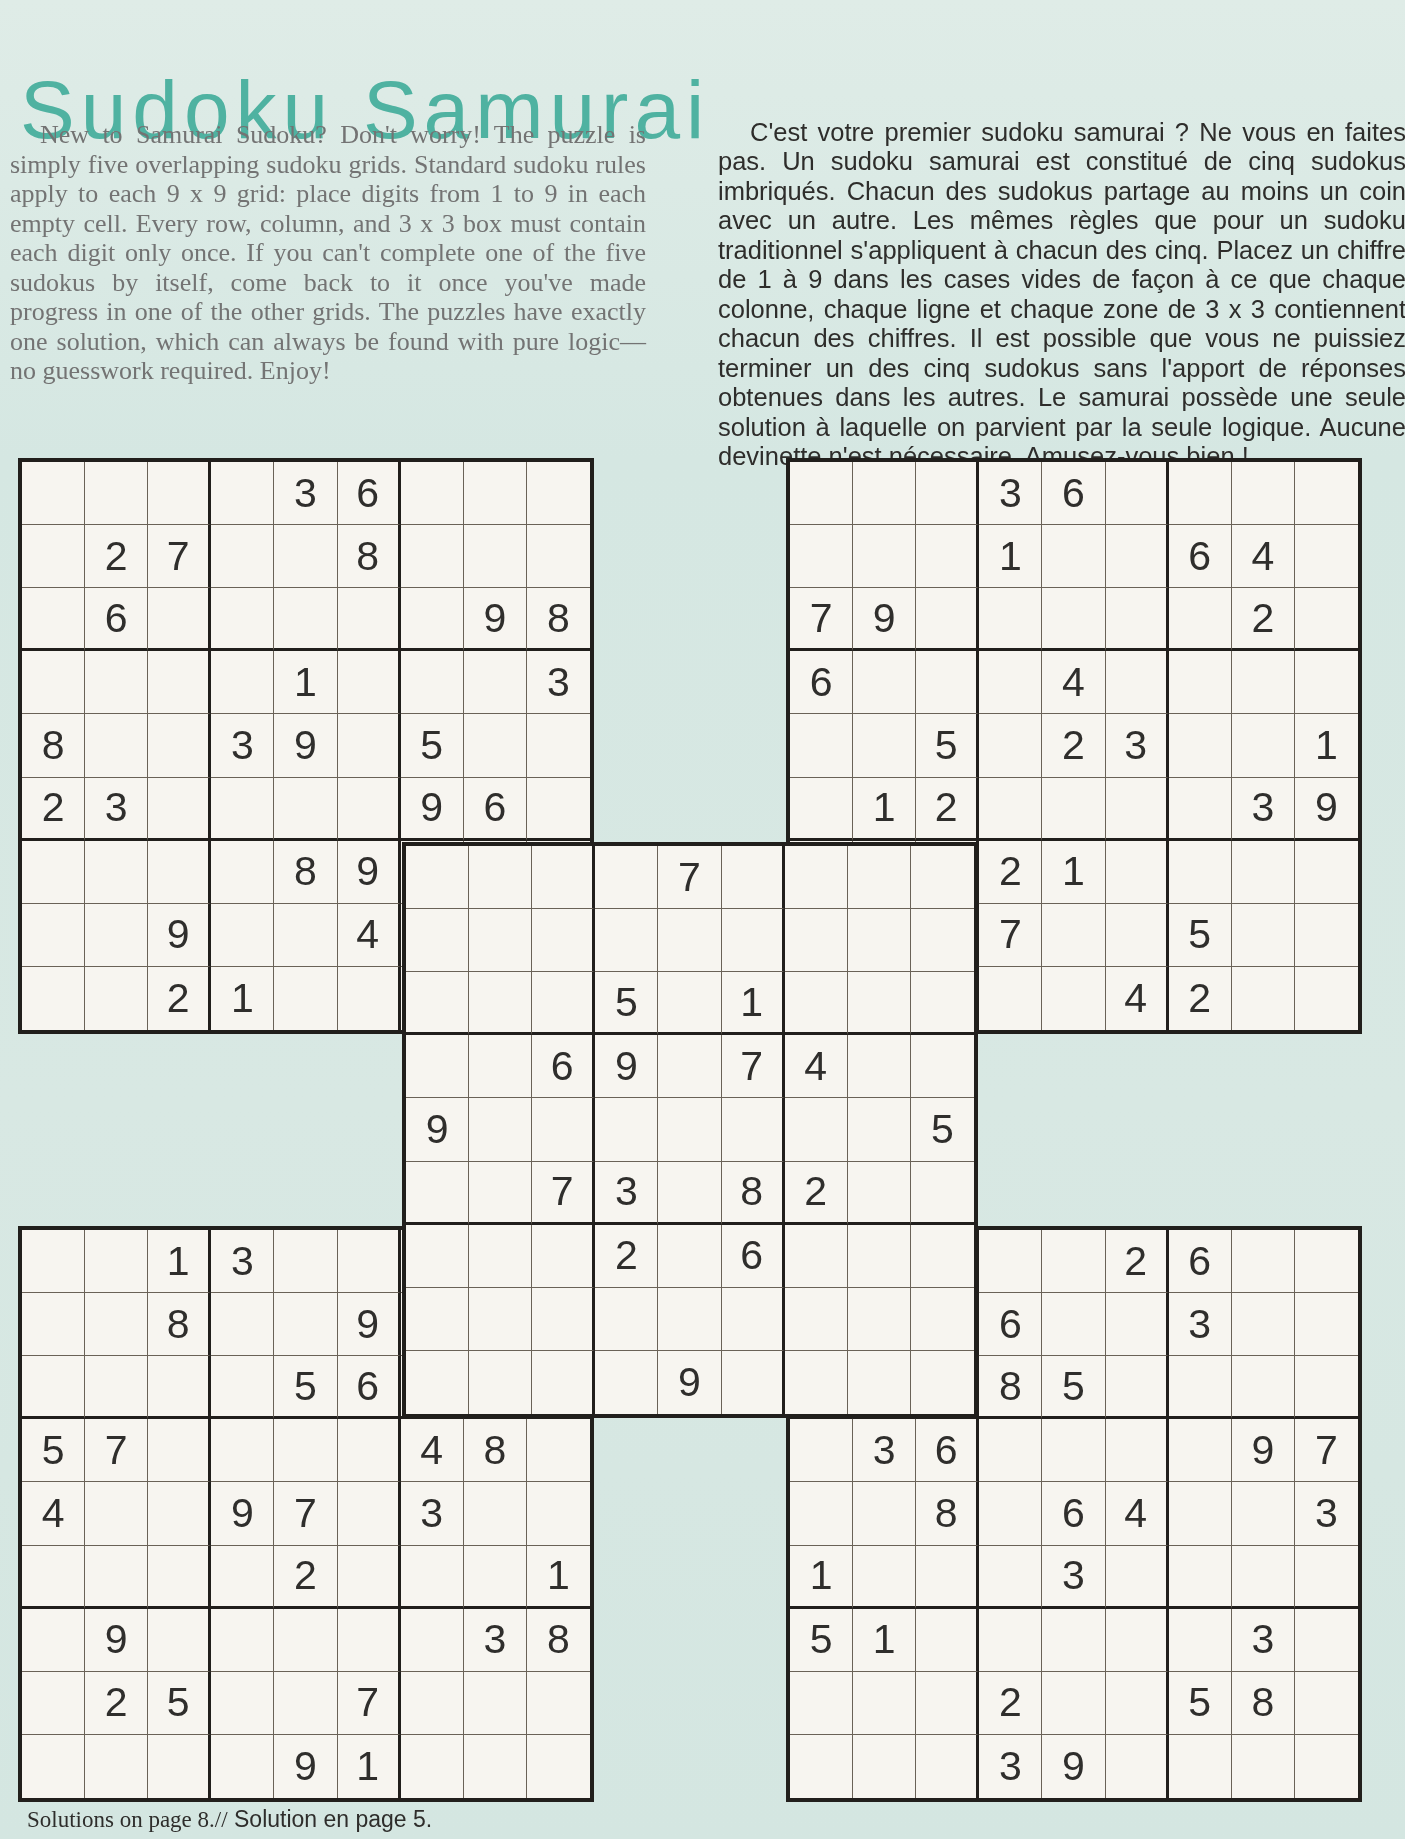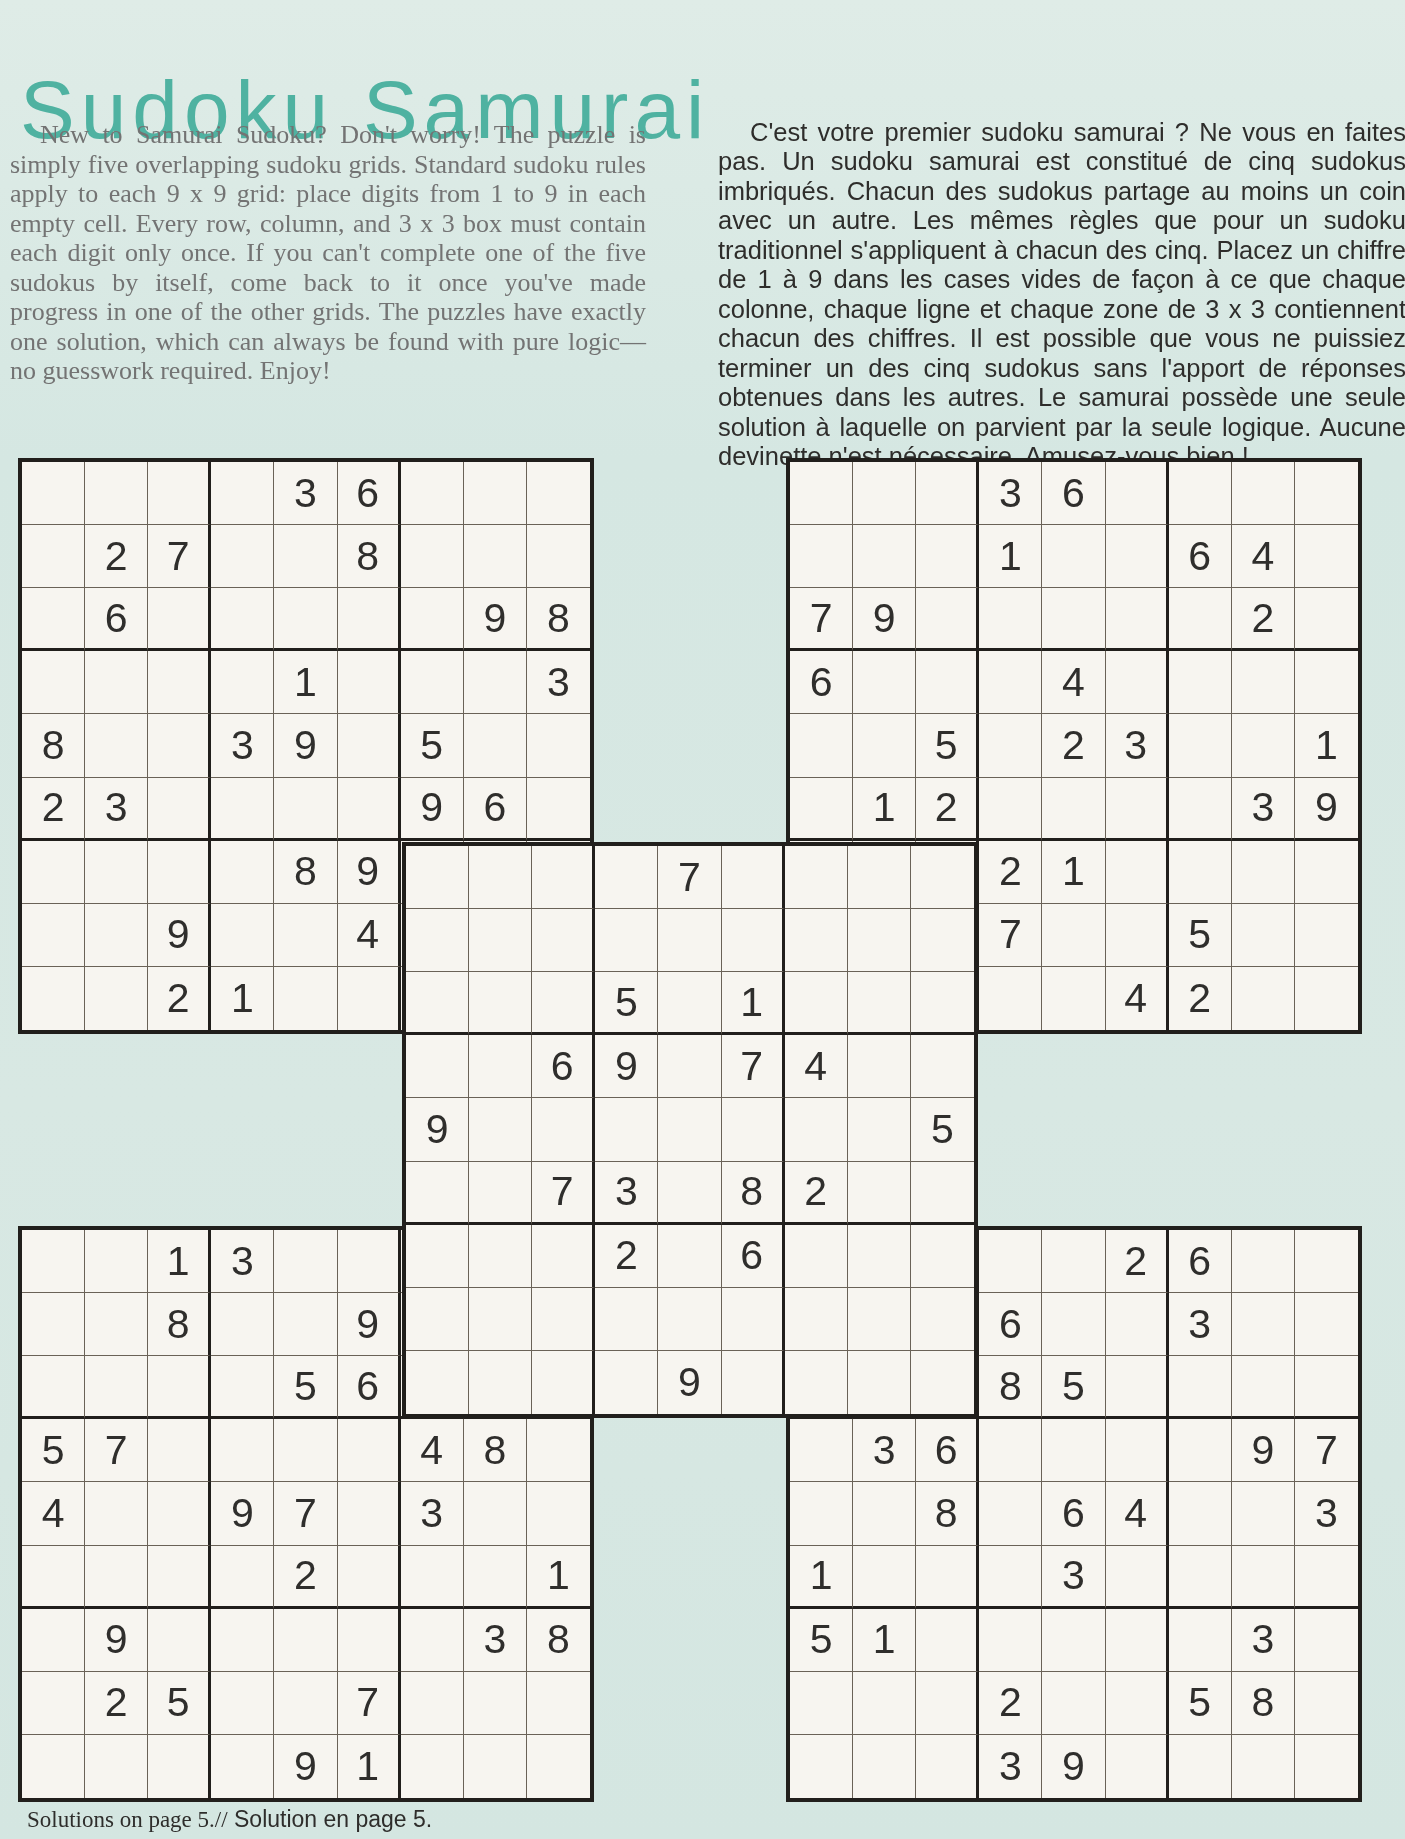--- a/index.html
+++ b/index.html
@@ -521,14 +521,14 @@
       <div class="cell b-bottom0"></div>
       <div class="cell b-bottom0">9</div>
       <div class="cell b-right3 b-bottom0"></div>
       <div class="cell b-bottom0"></div>
       <div class="cell b-bottom0"></div>
       <div class="cell b-right0 b-bottom0"></div>
     </div>
   </div>
 
 <div class="footer-note">
-  <span class="footer-en">Solutions on page 5.//</span><span class="footer-fr"> Solution en page 5.</span>
+  <span class="footer-en">Solutions on page 8.//</span><span class="footer-fr"> Solution en page 5.</span>
 </div>
 
 </body></html>

